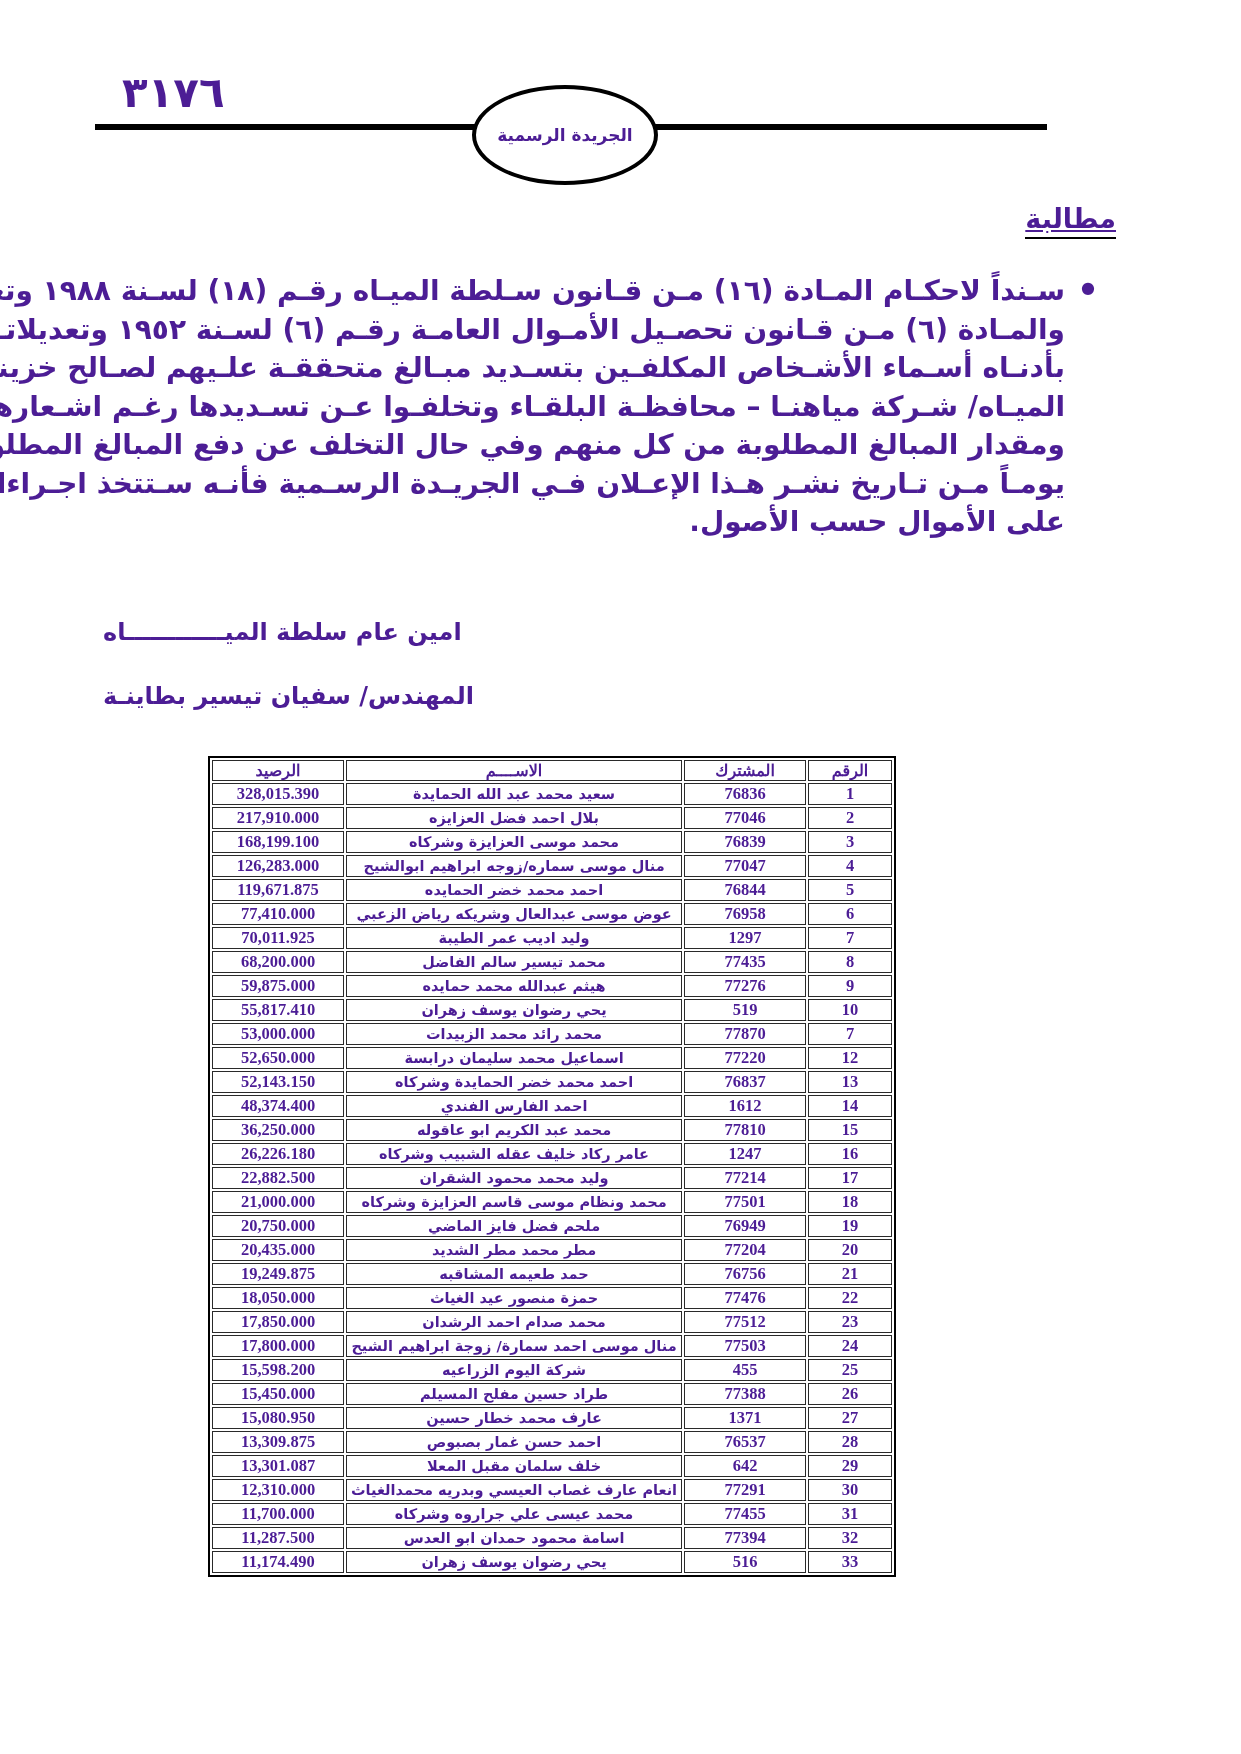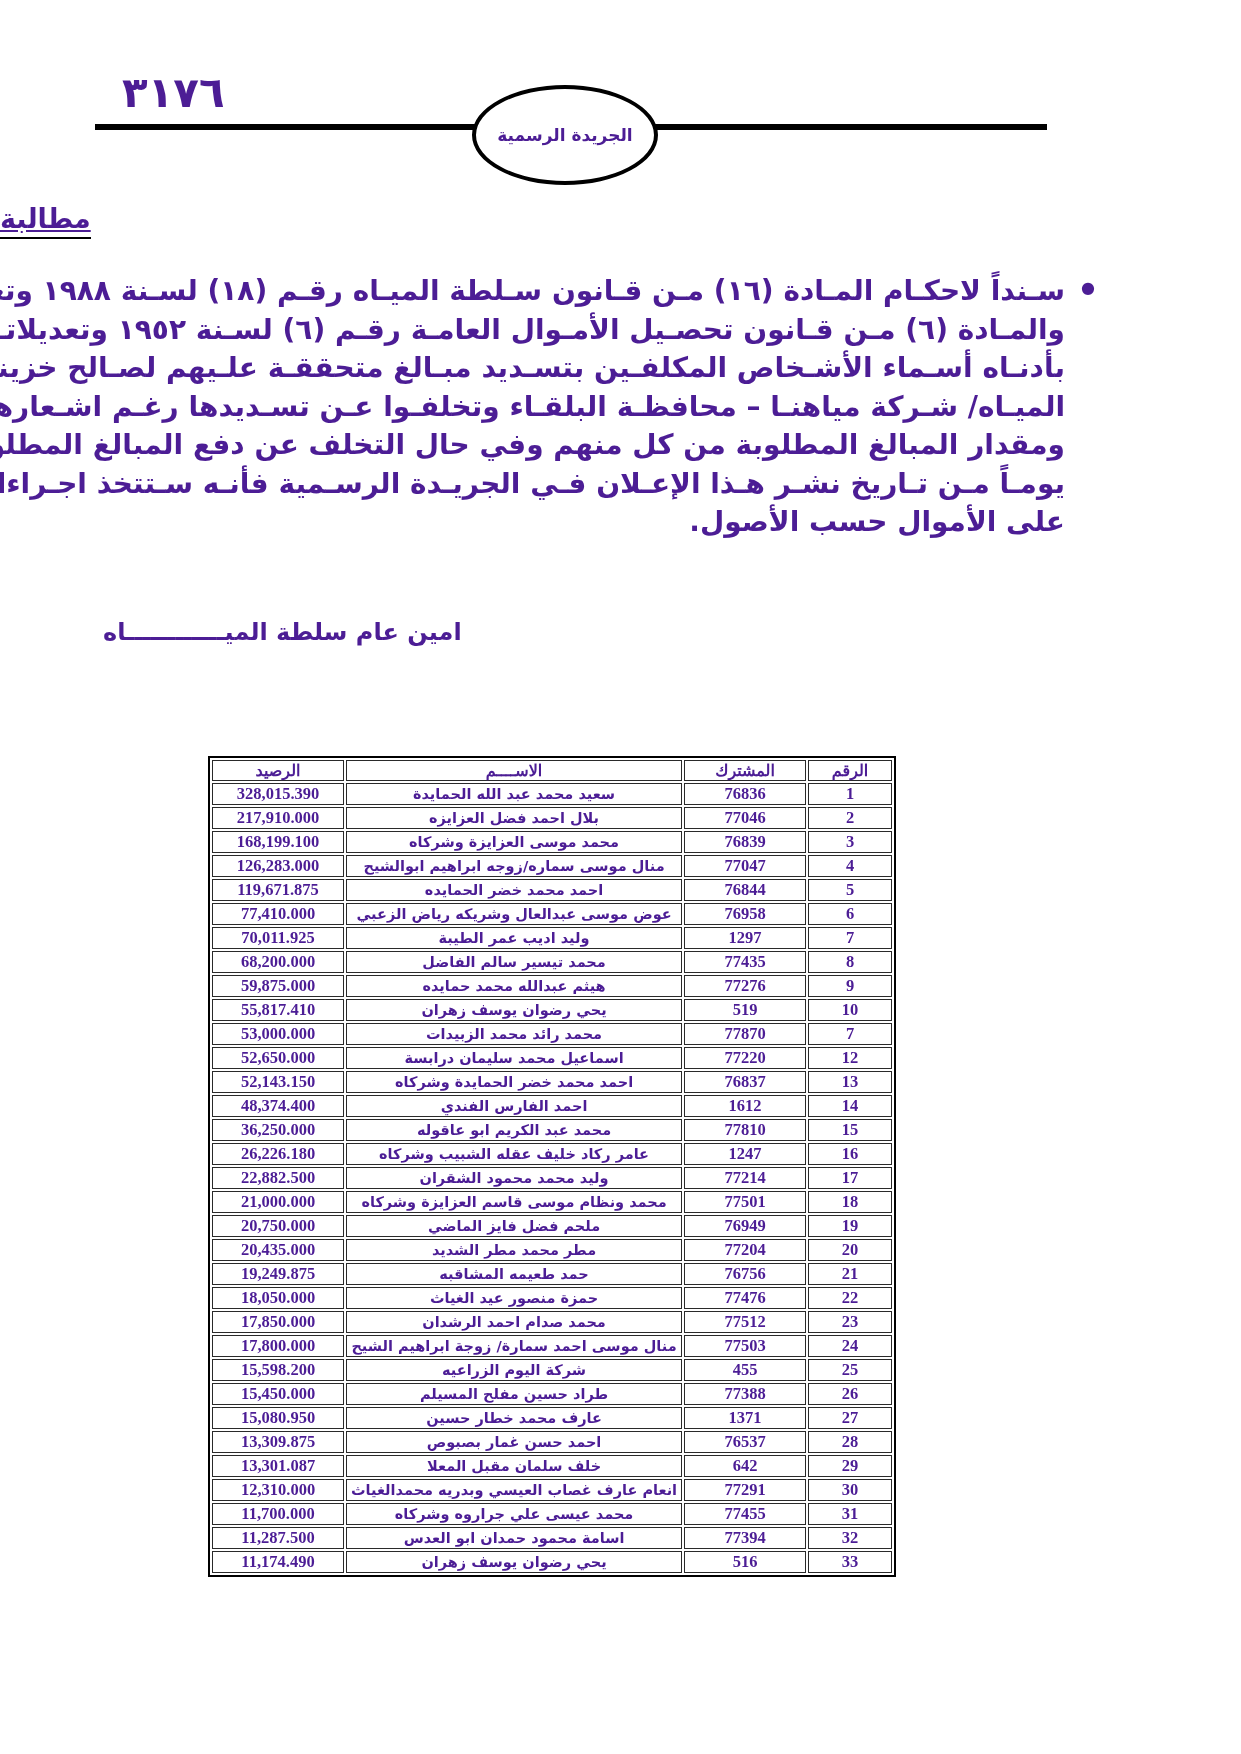--- a/index.html
+++ b/index.html
@@ -52,23 +52,23 @@
   .gazette-oval span {
     font-size: 17px;
     font-weight: bold;
     direction: rtl;
   }
 
   
   .notice-title-wrap {
     position: absolute;
     top: 203px;
-    left: 0;
+    left: 16px;
     width: 1100px;
-    text-align: left;
+    text-align: right;
   }
   .notice-title {
     display: inline-block;
     font-size: 27px;
     font-weight: bold;
     direction: rtl;
     text-decoration: underline;
     border-bottom: 2.5px solid #000;
     padding-bottom: 3px;
   }
@@ -186,20 +186,21 @@
   <div class="body-line">سـنداً لاحكـام المـادة (١٦) مـن قـانون سـلطة الميـاه رقـم (١٨) لسـنة ١٩٨٨ وتعديلاتـه</div>
       <div class="body-line">والمـادة (٦) مـن قـانون تحصـيل الأمـوال العامـة رقـم (٦) لسـنة ١٩٥٢ وتعديلاتـه</div>
       <div class="body-line">بأدنـاه أسـماء الأشـخاص المكلفـين بتسـديد مبـالغ متحققـة علـيهم لصـالح خزينـة سـلطة</div>
       <div class="body-line">الميـاه/ شـركة مياهنـا – محافظـة البلقـاء وتخلفـوا عـن تسـديدها رغـم اشـعارهم بـذلك</div>
       <div class="body-line">ومقدار المبالغ المطلوبة من كل منهم وفي حال التخلف عن دفع المبالغ المطلوبة خلال (٦٠)</div>
       <div class="body-line">يومـاً مـن تـاريخ نشـر هـذا الإعـلان فـي الجريـدة الرسـمية فأنـه سـتتخذ اجـراءات الحجـز</div>
       <div class="body-line last">على الأموال حسب الأصول.</div>
     </div>
 
   <div class="signature-role">امين عام سلطة الميــــــــــــاه</div>
+  <div class="signature-name">المهندس/ سفيان تيسير بطاينـة</div>
 
   <div class="claims-table-wrap">
     <table class="claims">
       <colgroup>
         <col class="c-no">
           <col class="c-sub">
           <col class="c-name">
           <col class="c-balance">
       </colgroup>
       <thead>

